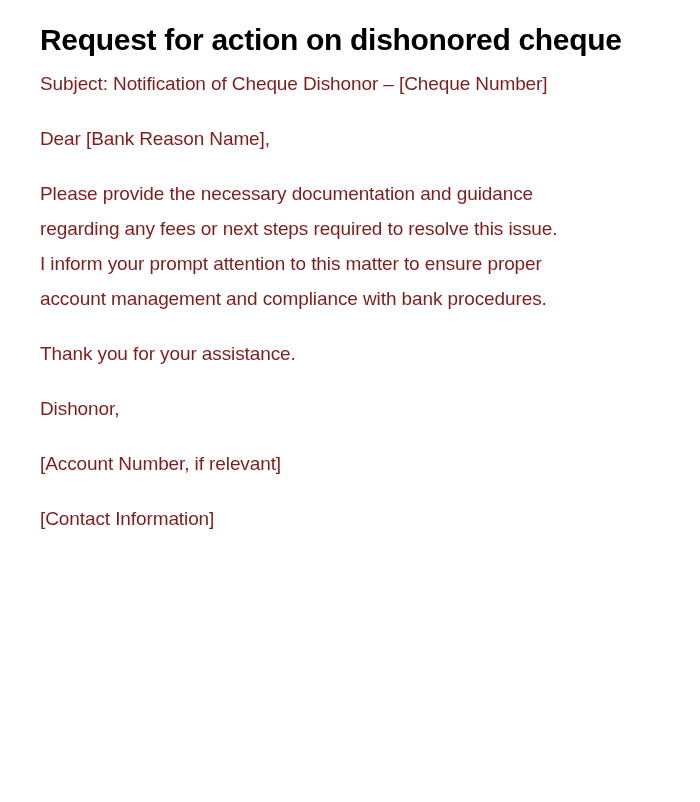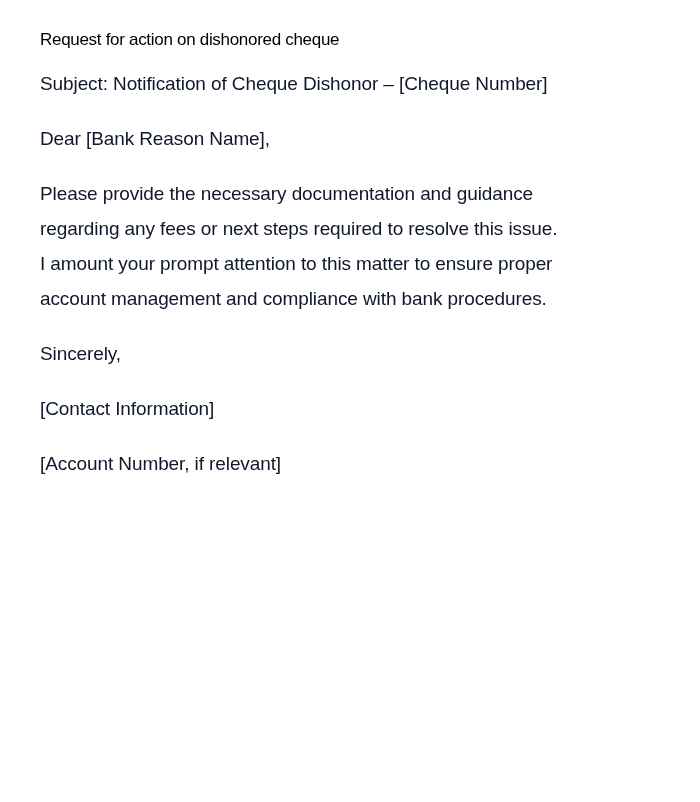--- a/index.html
+++ b/index.html
@@ -11,46 +11,47 @@
     min-height: 802px;
     font-family: "Liberation Sans", "DejaVu Sans", sans-serif;
   }
   .doc-page {
     width: 700px;
     min-height: 802px;
     background: #ffffff;
     padding: 23px 58px 30px 40px;
   }
   .doc-title {
-    font-size: 17px;
-    font-weight: 400;
+    font-size: 30px;
+    font-weight: 700;
     line-height: 34px;
     color: #000000;
     letter-spacing: -0.3px;
     margin: 0 0 9px 0;
   }
   .doc-paragraph {
     font-size: 19px;
     line-height: 35px;
-    color: #0f172a;
+    color: #7f1d1d;
     letter-spacing: -0.1px;
     white-space: pre-line;
     margin: 0 0 20px 0;
   }
   .doc-paragraph:last-child { margin-bottom: 0; }
 </style>
 </head>
 <body>
 
 <div class="doc-page">
   <h1 class="doc-title">Request for action on dishonored cheque</h1>
   <div id="letter-body">
       <p class="doc-paragraph">Subject: Notification of Cheque Dishonor – [Cheque Number]</p>
       <p class="doc-paragraph">Dear [Bank Reason Name],</p>
       <p class="doc-paragraph">Please provide the necessary documentation and guidance
 regarding any fees or next steps required to resolve this issue.
-I amount your prompt attention to this matter to ensure proper
+I inform your prompt attention to this matter to ensure proper
 account management and compliance with bank procedures.</p>
-      <p class="doc-paragraph">Sincerely,</p>
+      <p class="doc-paragraph">Thank you for your assistance.</p>
+      <p class="doc-paragraph">Dishonor,</p>
+      <p class="doc-paragraph">[Account Number, if relevant]</p>
       <p class="doc-paragraph">[Contact Information]</p>
-      <p class="doc-paragraph">[Account Number, if relevant]</p>
     </div>
 </div>
 
 </body></html>

